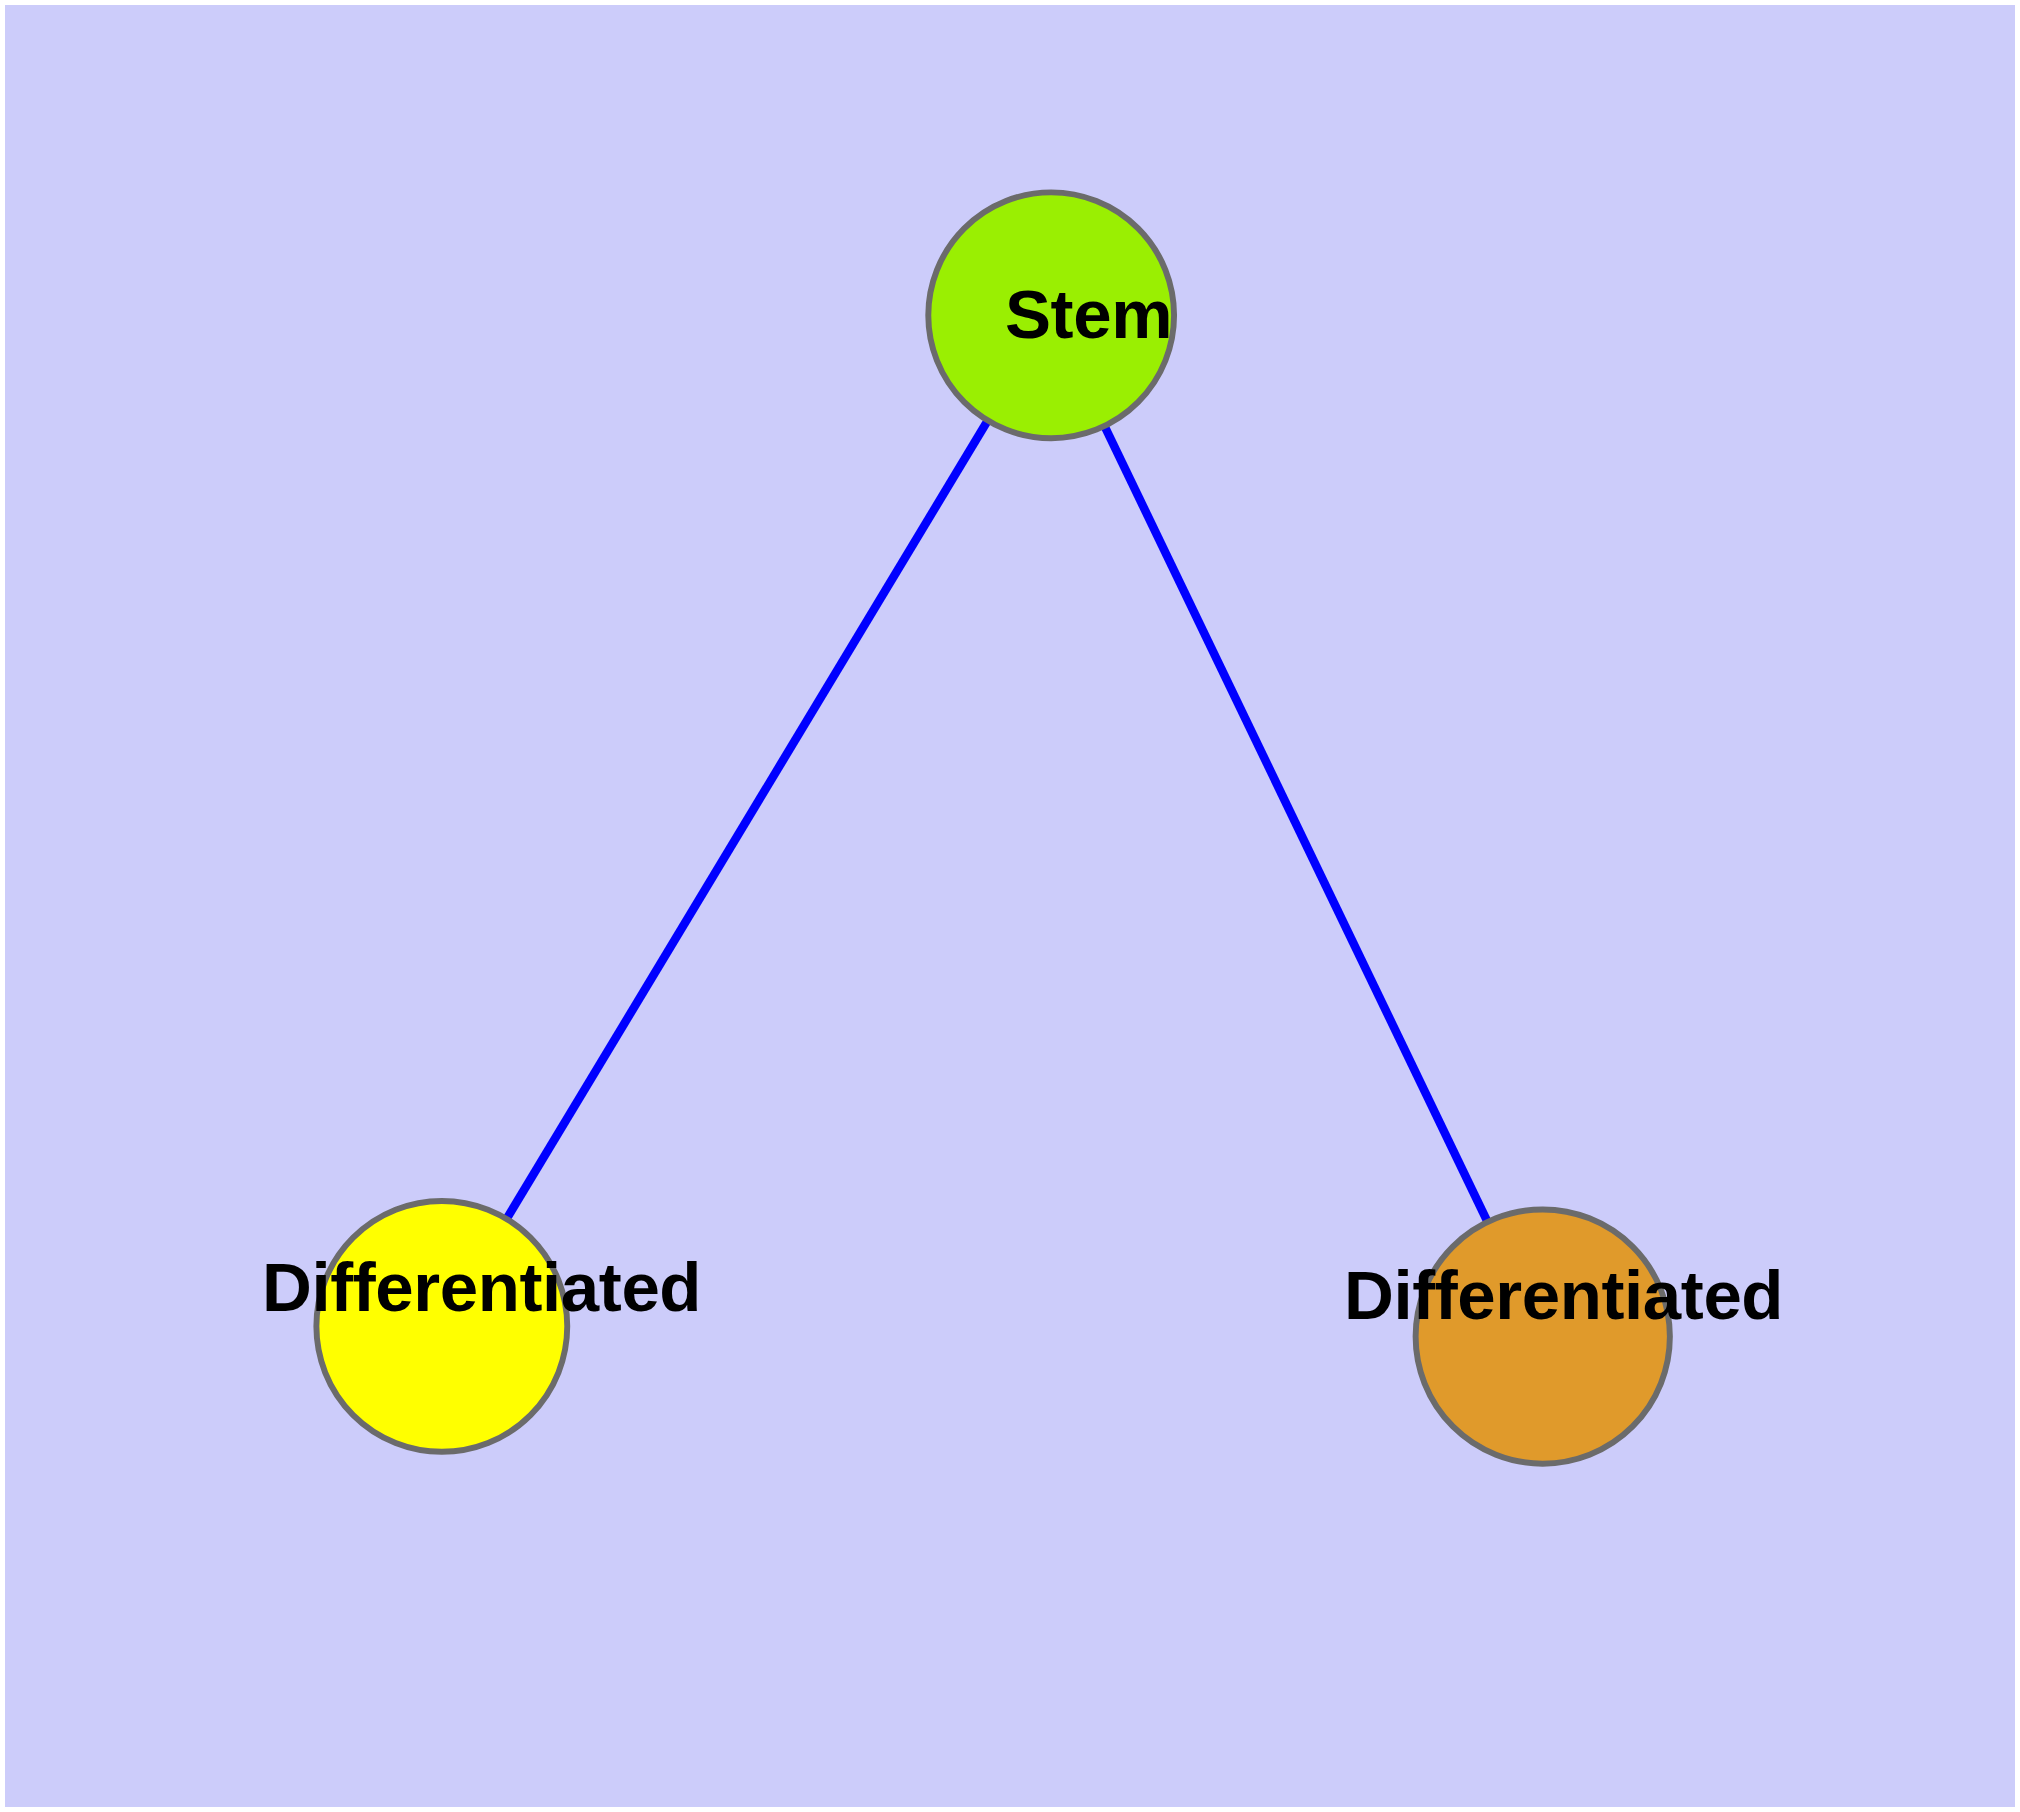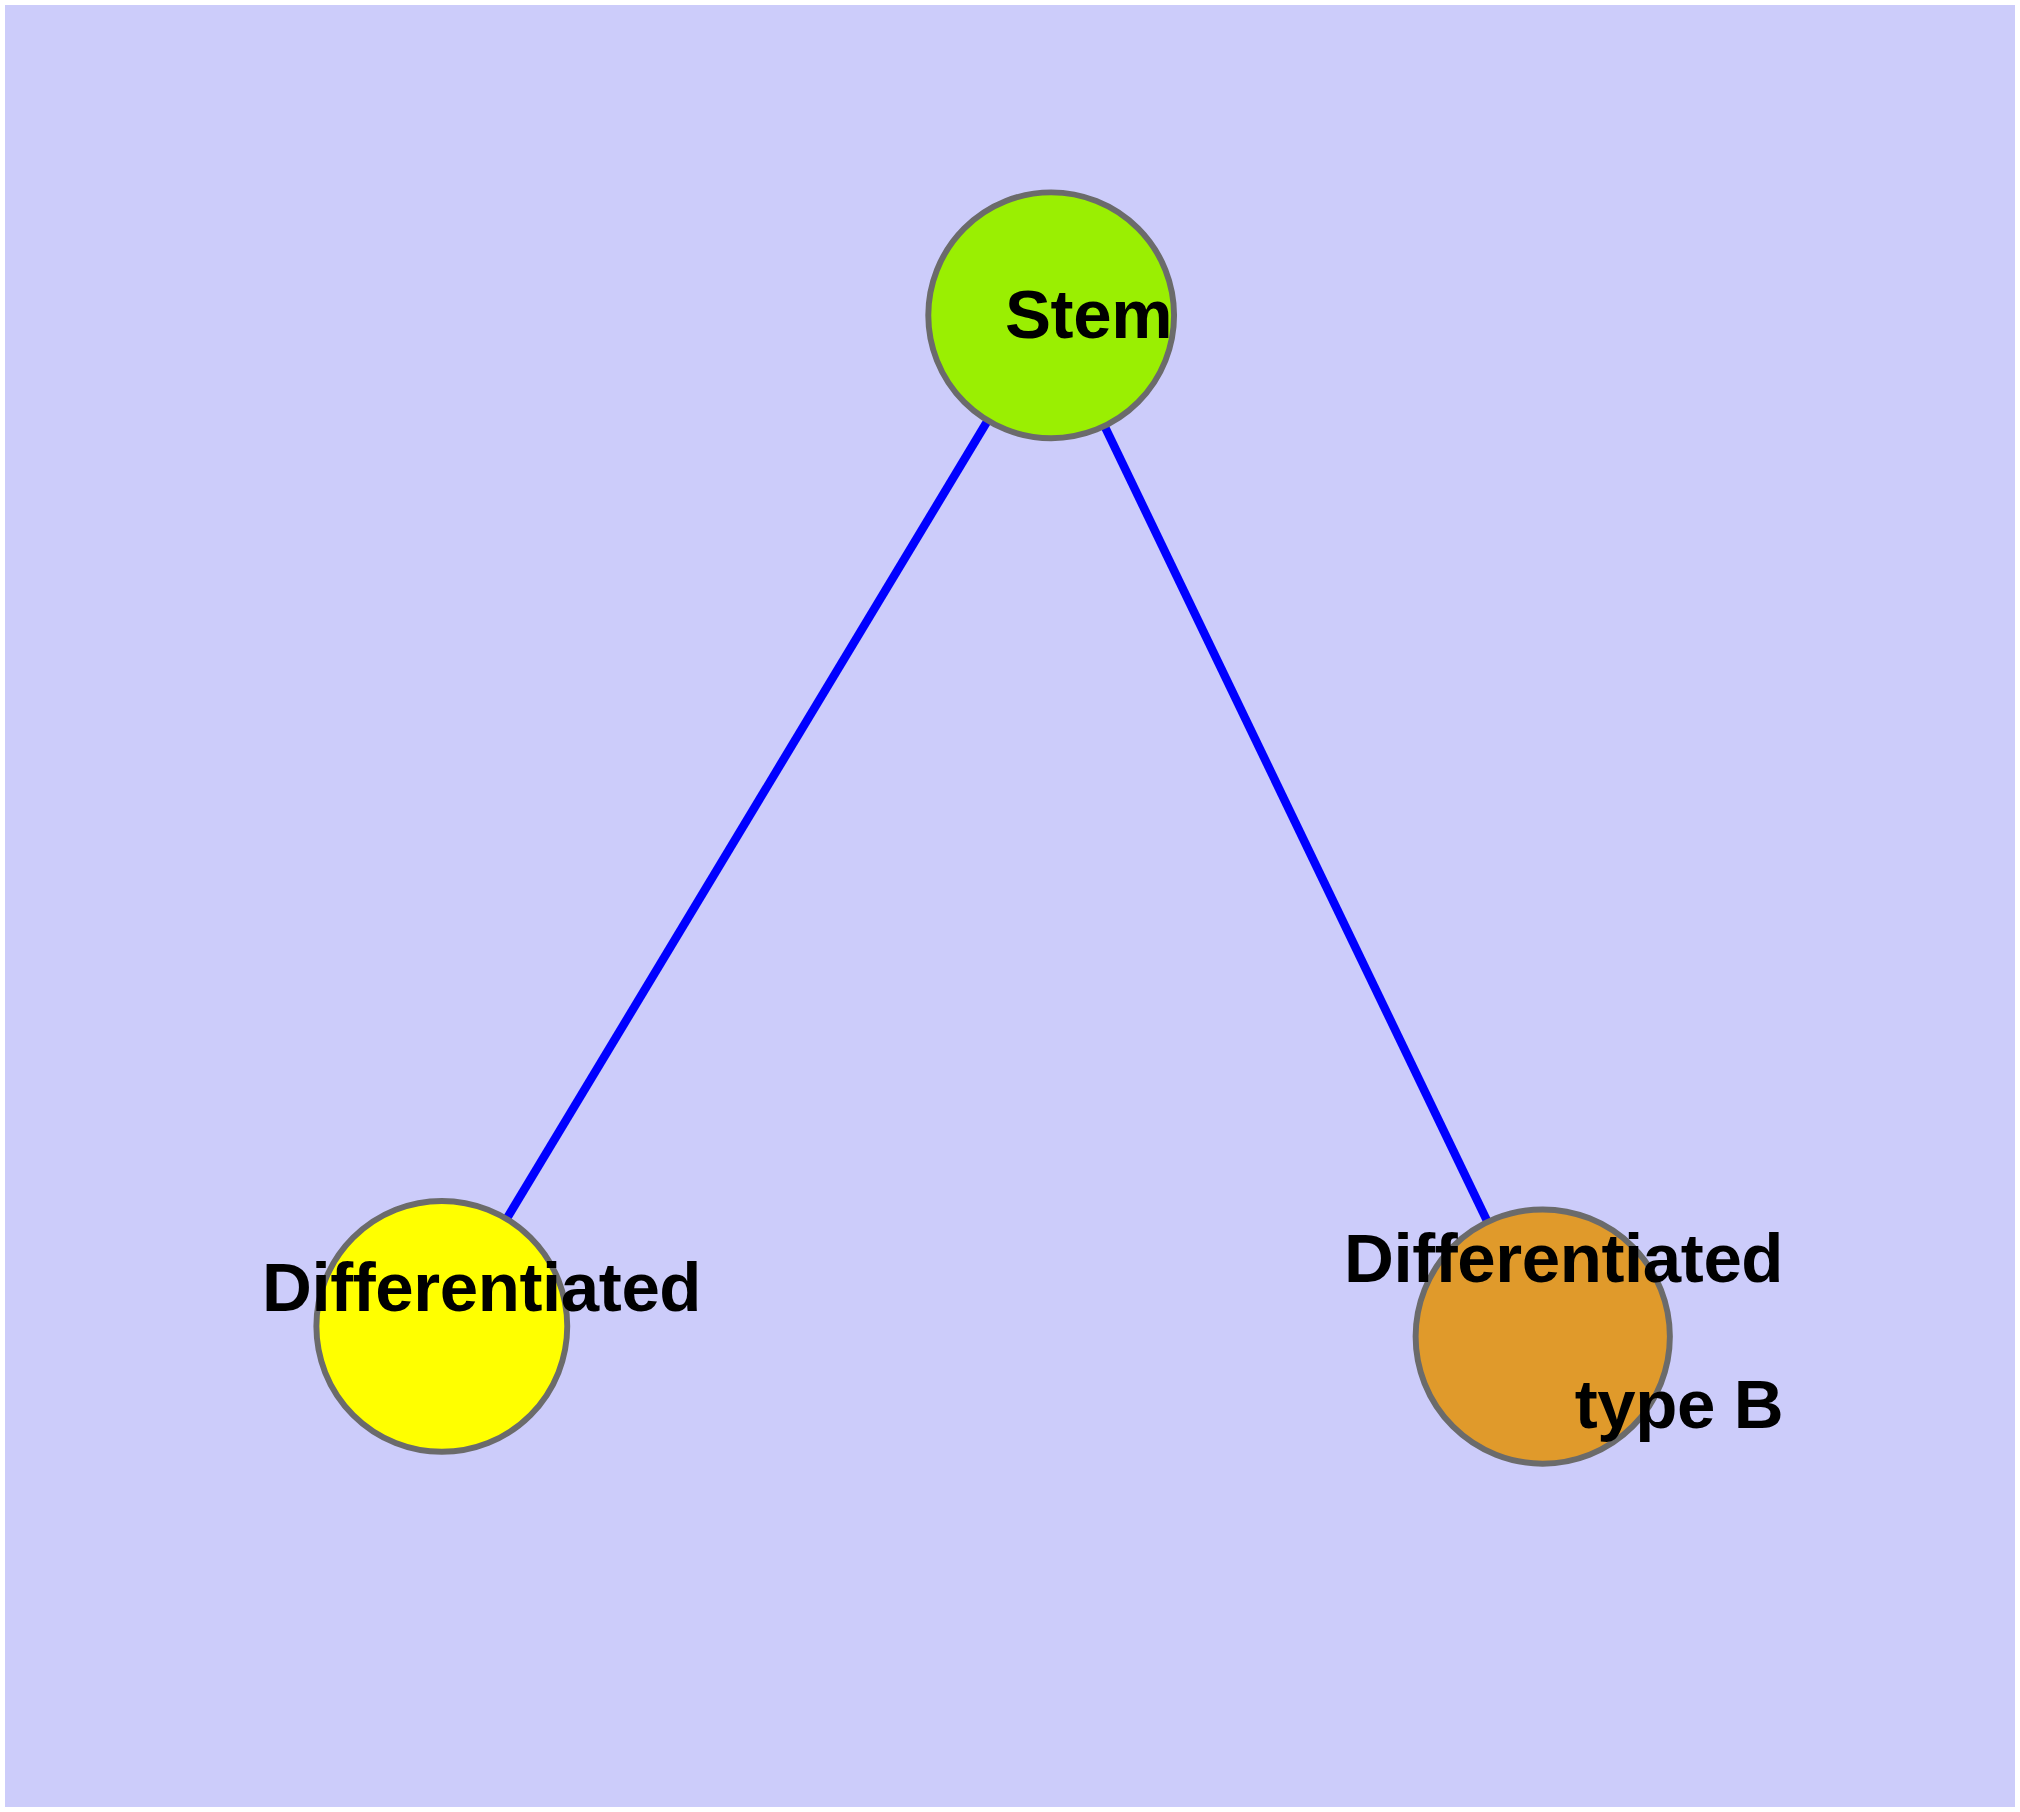--- a/index.html
+++ b/index.html
@@ -25,21 +25,21 @@
   }
   #graph-svg {
     position: absolute;
     left: 0;
     top: 0;
     width: 2021px;
     height: 1812px;
   }
   .node-label {
     position: absolute;
-    text-align: right;
+    text-align: left;
     color: #000000;
     font-family: "Liberation Sans", sans-serif;
     font-weight: bold;
     font-size: 69px;
     line-height: 1.06;
     white-space: pre;
     letter-spacing: -0.4px;
     transform: translate(-50%, -50%);
     pointer-events: none;
   }
@@ -68,17 +68,16 @@
   <div class="node-label" style="left:1051px; top:315px;">
     <span>Stem</span>
   </div>
 
   <div class="node-label" style="left:444px; top:1324px;">
     <span>Differentiated</span><br>
   </div>
 
   <div class="node-label" style="left:1526px; top:1332px;">
     <span>Differentiated</span><br>
-    <span>type B</span>
   </div>
 
 </div>
 
 
 </body></html>

